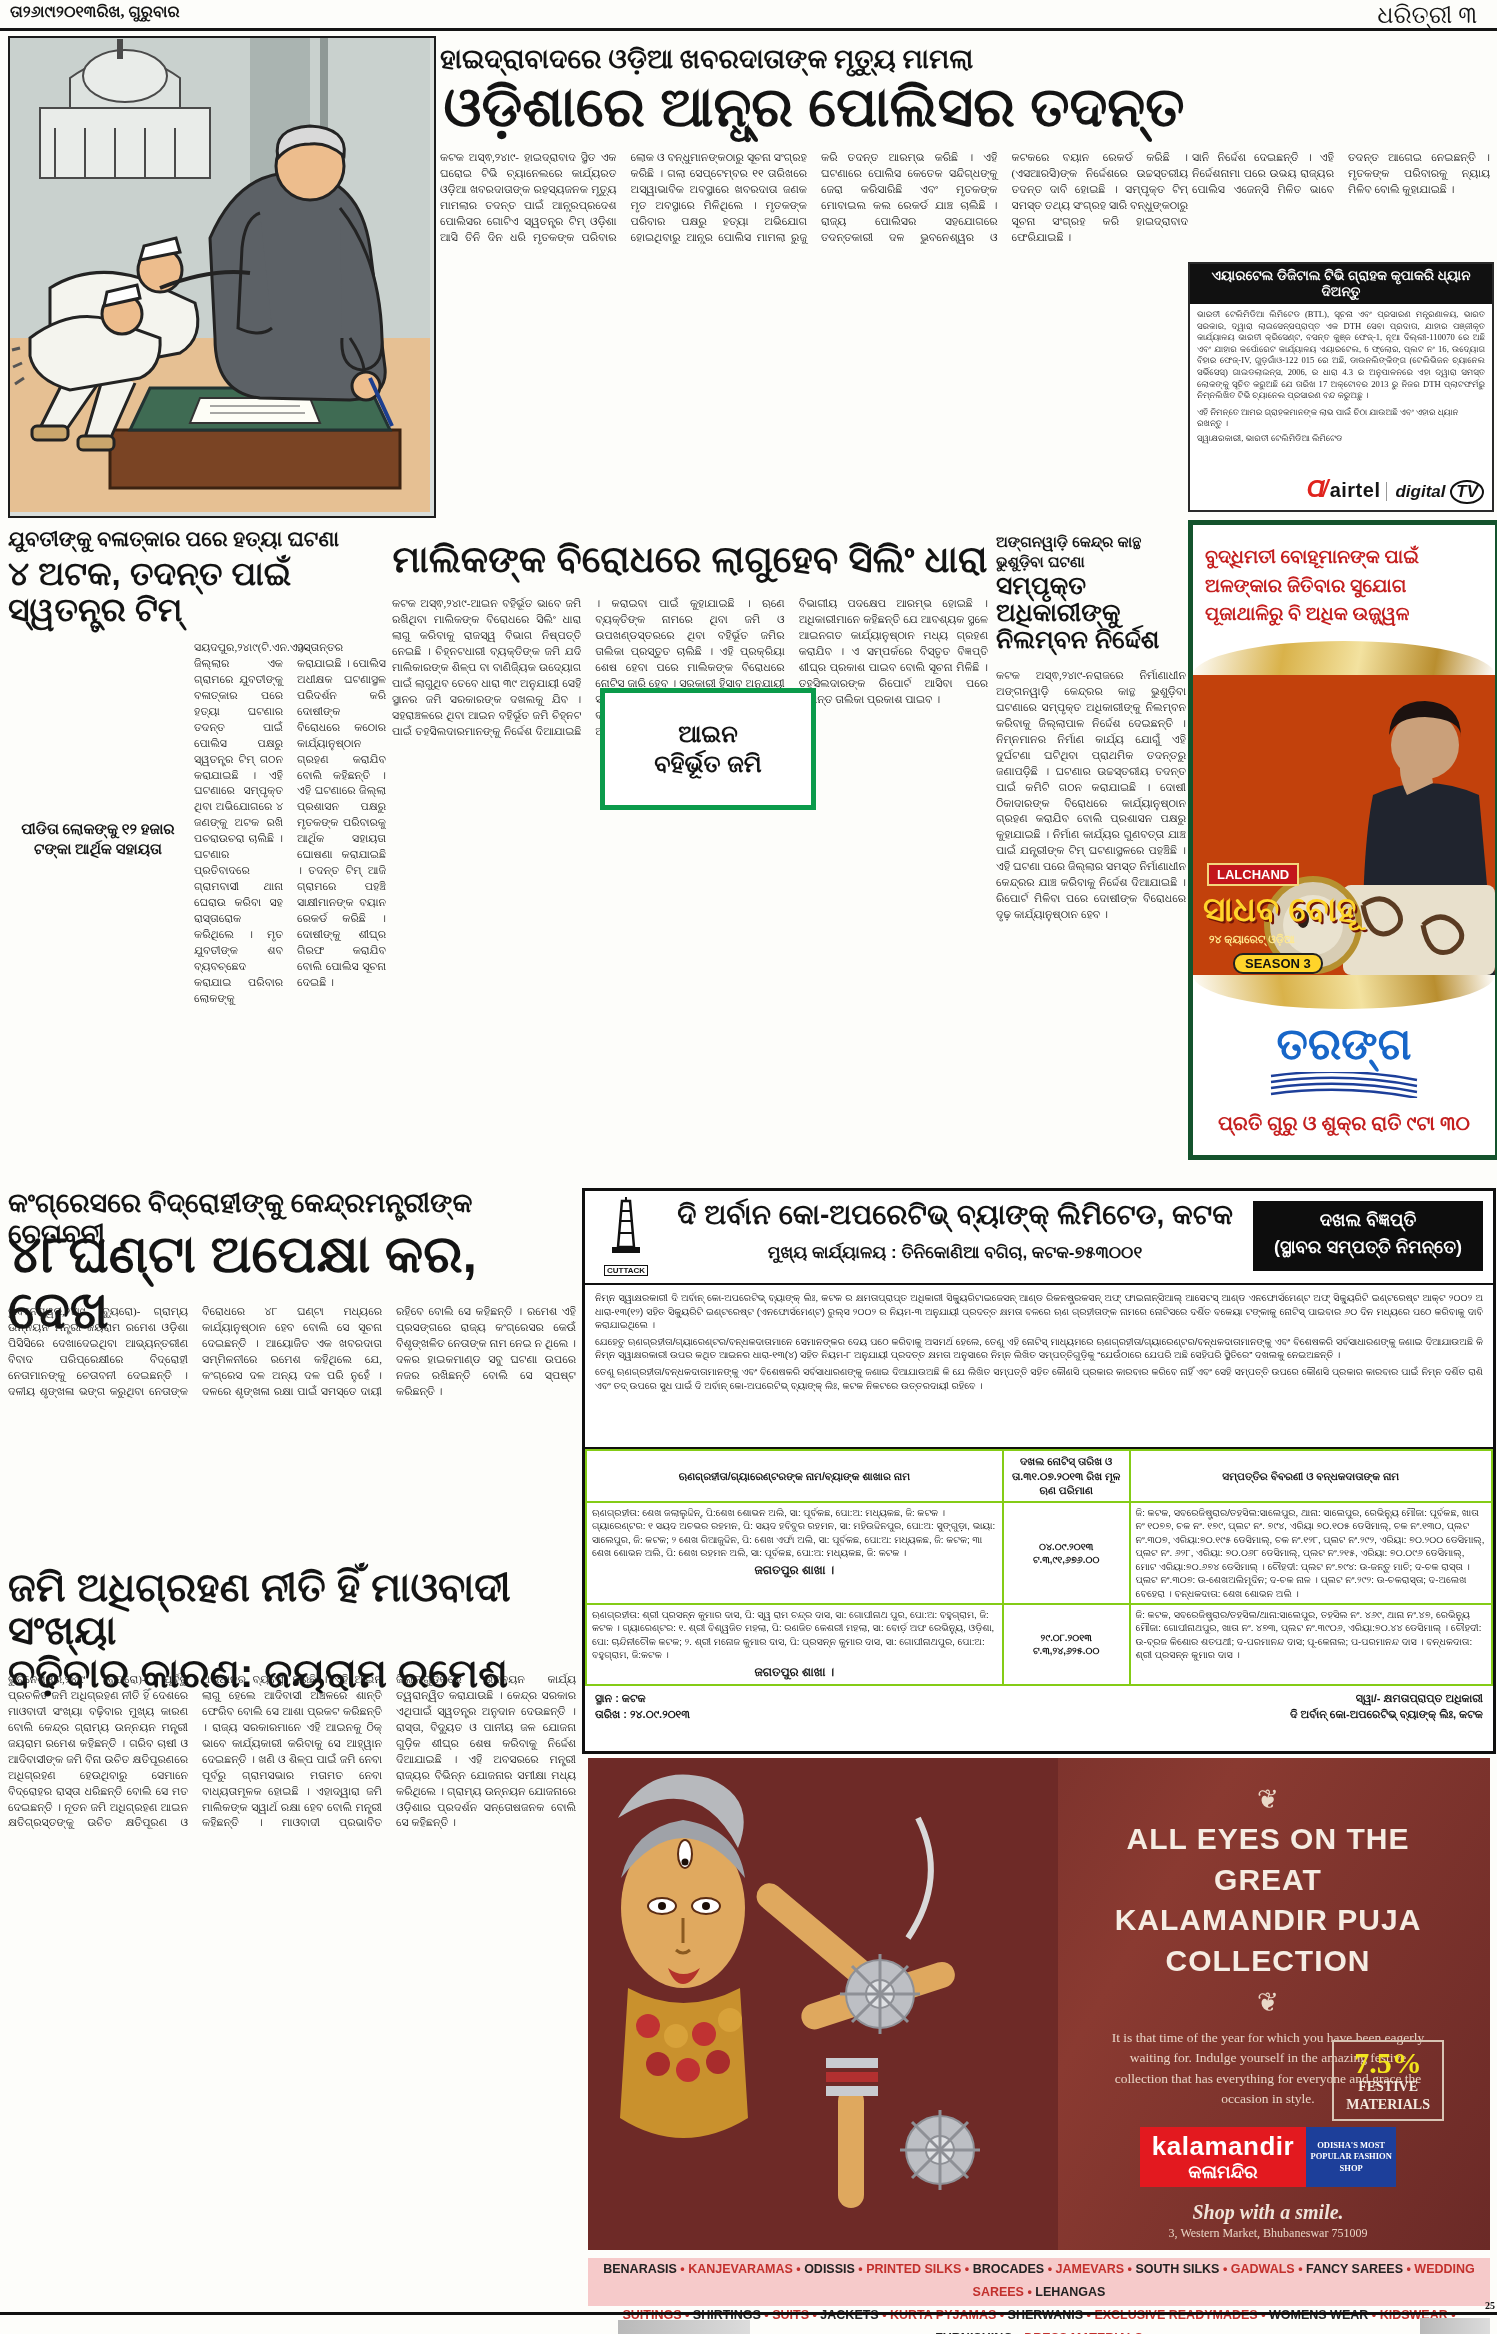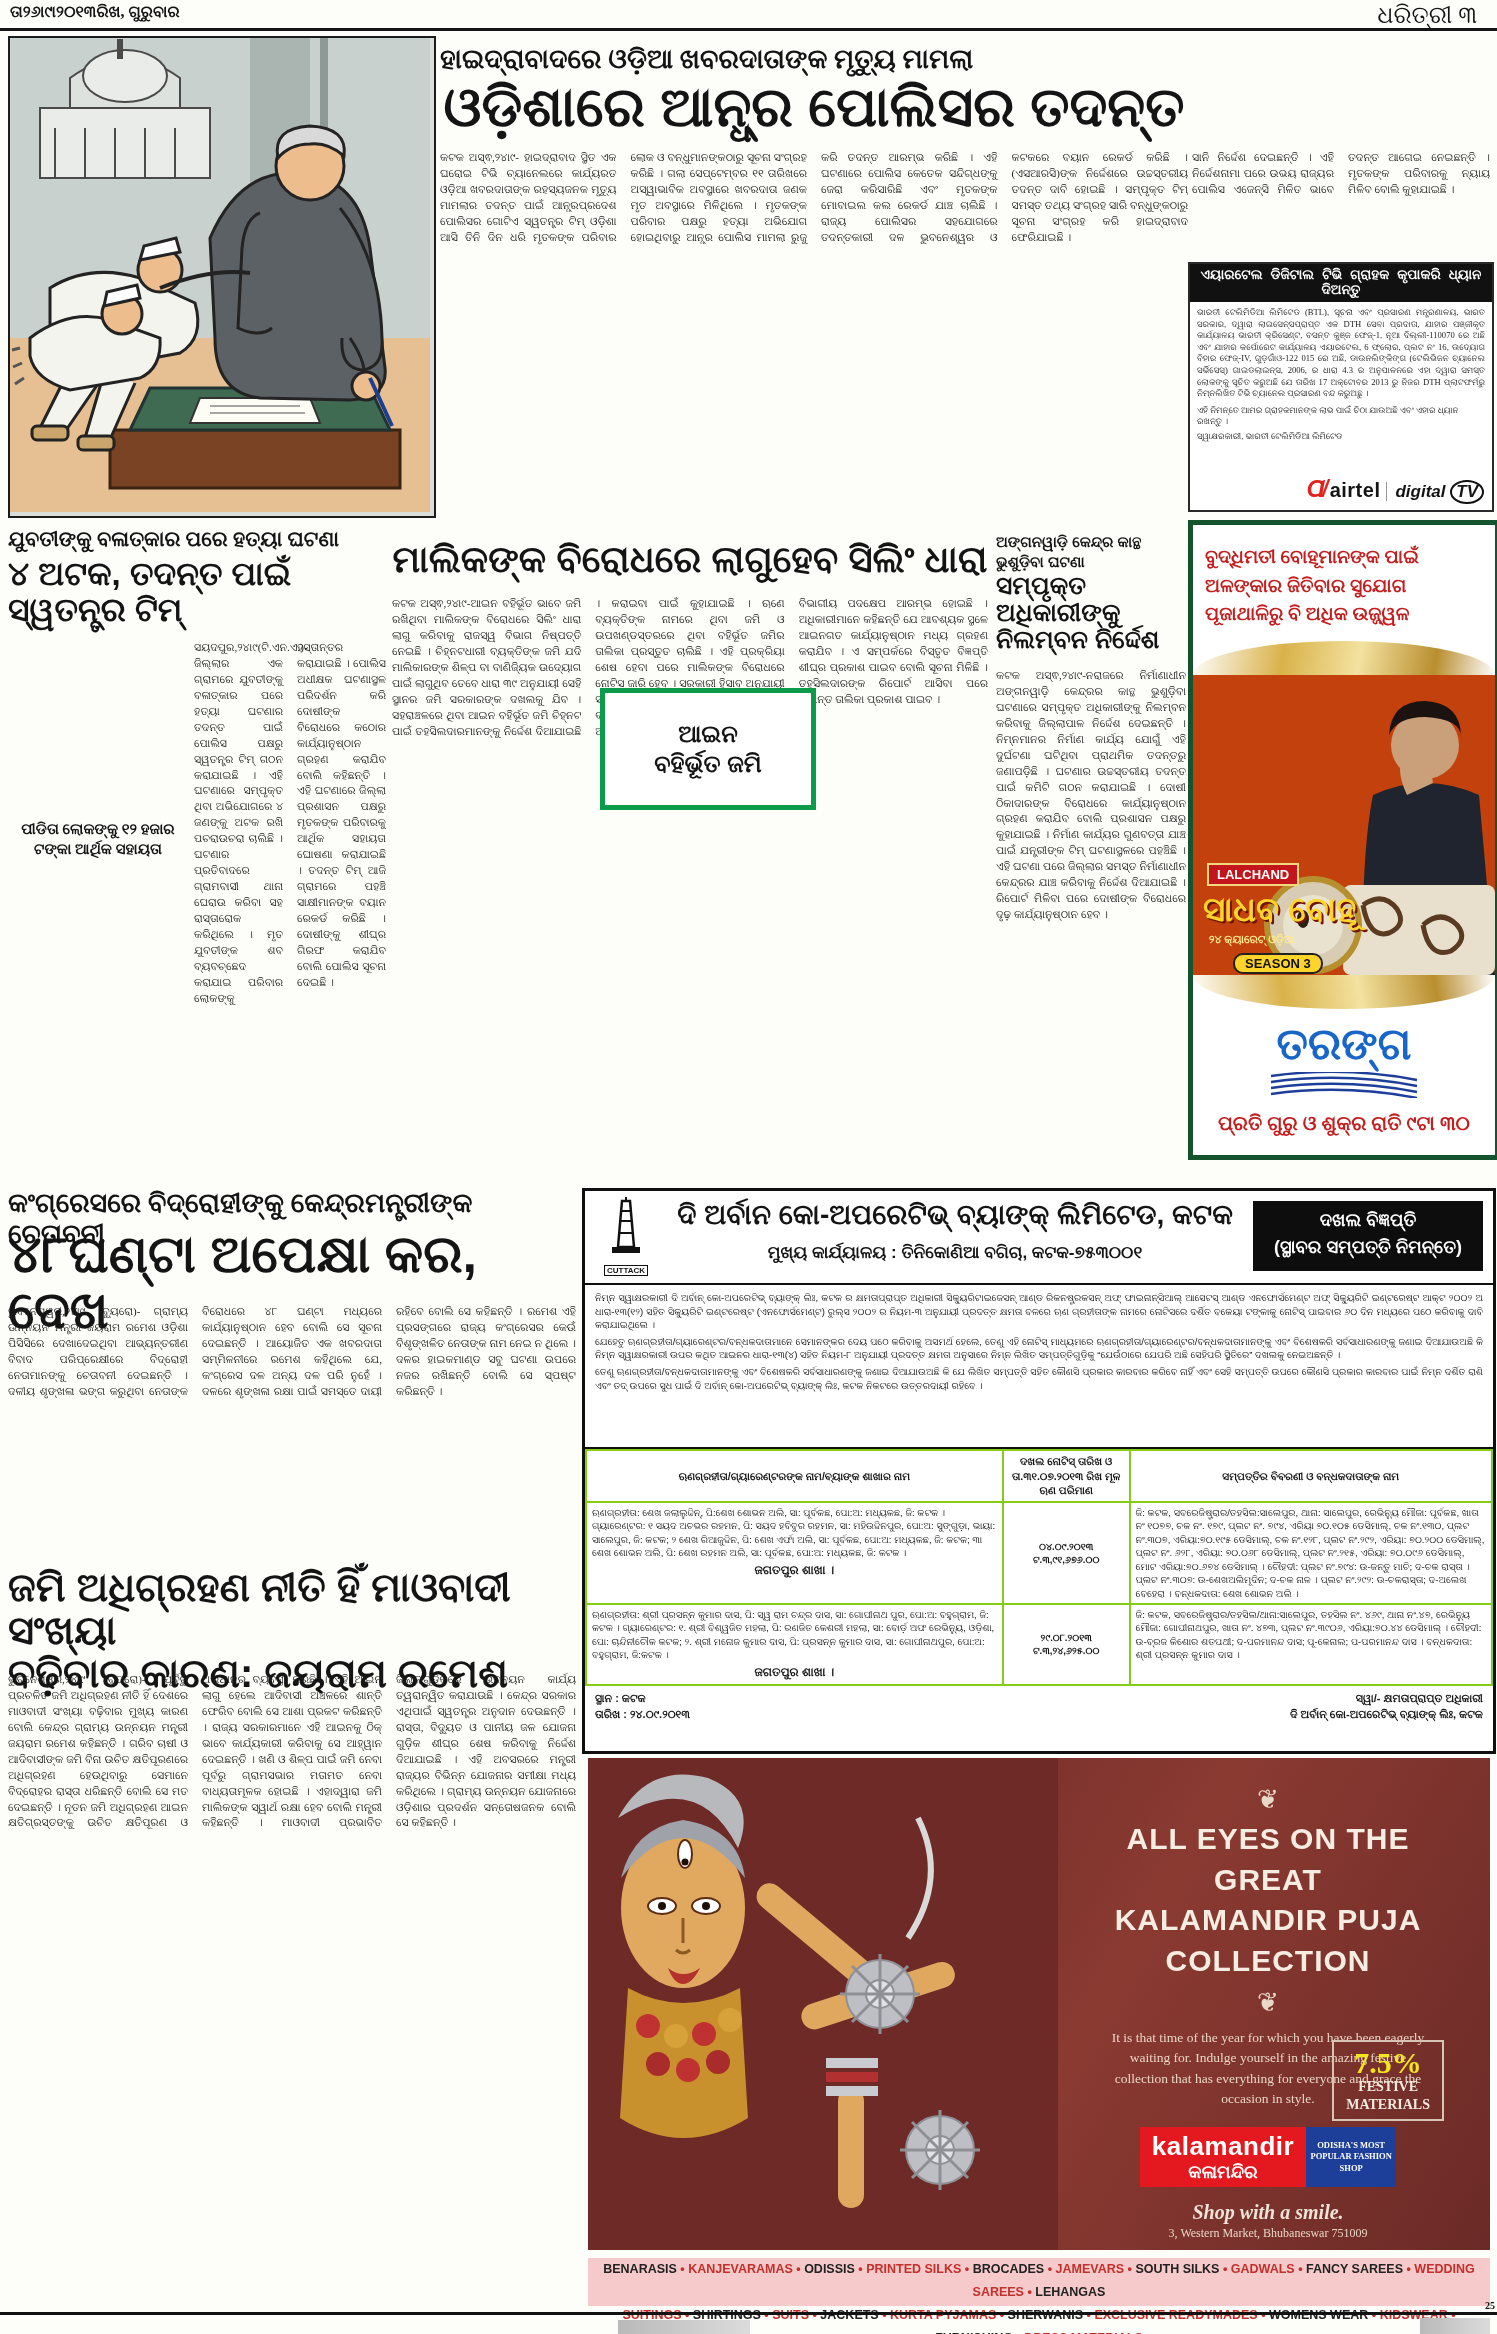--- a/index.html
+++ b/index.html
@@ -16,21 +16,21 @@
   .kicker{font-weight:bold;text-align:left;}
   .headline{font-weight:bold;text-align:center;line-height:1.08;font-family:"Liberation Sans","DejaVu Sans",sans-serif;}
   .body-txt{font-size:11px;line-height:1.45;text-align:justify;color:#1b1b1b;overflow:hidden;}
   .cols-4{column-count:4;column-gap:14px;}
   .cols-3{column-count:3;column-gap:14px;}
   .cols-2{column-count:2;column-gap:14px;}
   .subhead{font-weight:bold;font-size:15px;text-align:center;margin:8px 0;line-height:1.3;}
   
   #airtel{left:1188px;top:262px;width:302px;height:246px;border:2px solid #2a2a2a;background:#fff;}
   #airtel .bar{background:#111;color:#fff;font-size:13.5px;font-weight:bold;text-align:center;padding:4px 2px;
-               font-family:Liberation Mono, monospace;}
+               font-family:Liberation Sans, sans-serif;}
   #airtel .ab{font-size:8.6px;line-height:1.35;text-align:justify;padding:5px 7px;color:#222;}
   #airtel .sig{font-size:8.6px;padding:0 7px;color:#222;}
   #airtel .logo{position:absolute;right:8px;bottom:6px;font-family:"Liberation Sans","DejaVu Sans",sans-serif;}
   #airtel .logo .swoosh{color:#e0231d;font-size:24px;font-weight:bold;font-style:italic;}
   #airtel .logo .at{font-size:20px;font-weight:bold;letter-spacing:.5px;}
   #airtel .logo .dv{font-size:17px;font-weight:bold;font-style:italic;border-left:1px solid #999;padding-left:8px;margin-left:6px;}
   #airtel .logo .tv{border:2px solid #111;border-radius:50%;padding:0 4px;display:inline-block;}
   
   #greenbox{left:600px;top:688px;width:206px;height:112px;background:#fff;border:5px solid #0b9b4b;
             display:flex;flex-direction:column;align-items:center;justify-content:center;z-index:5;}

